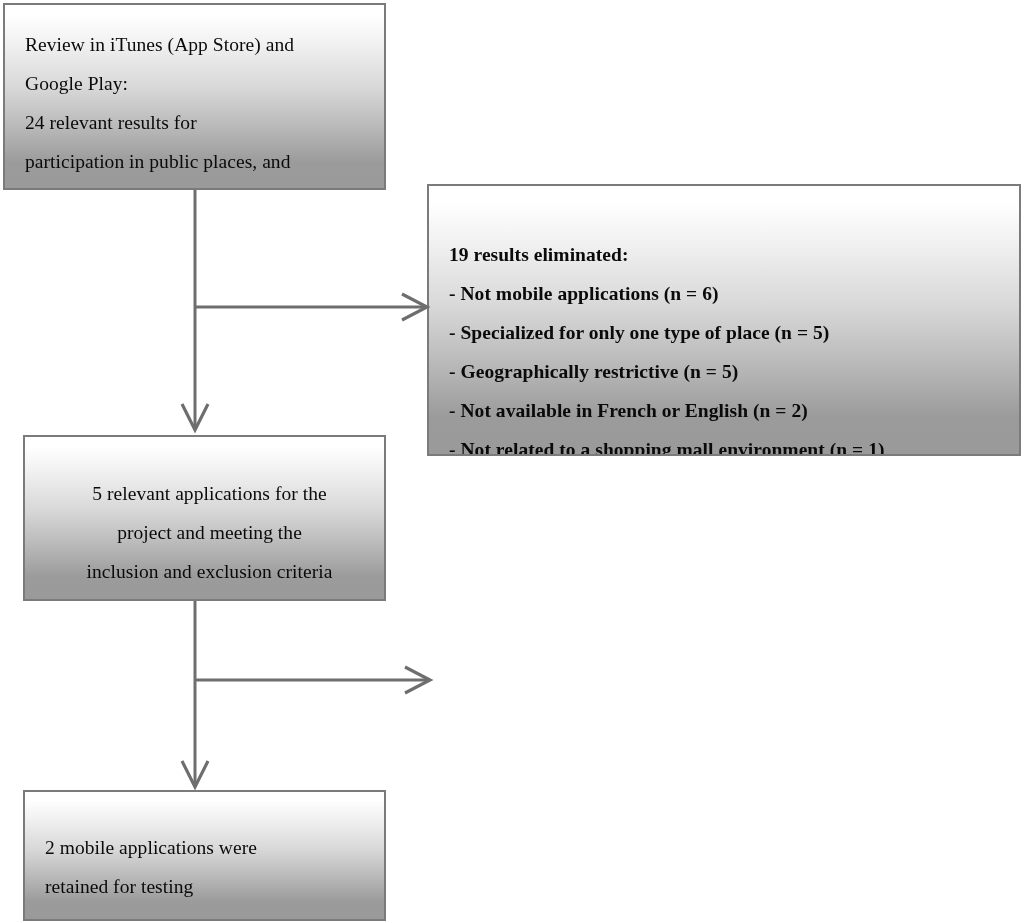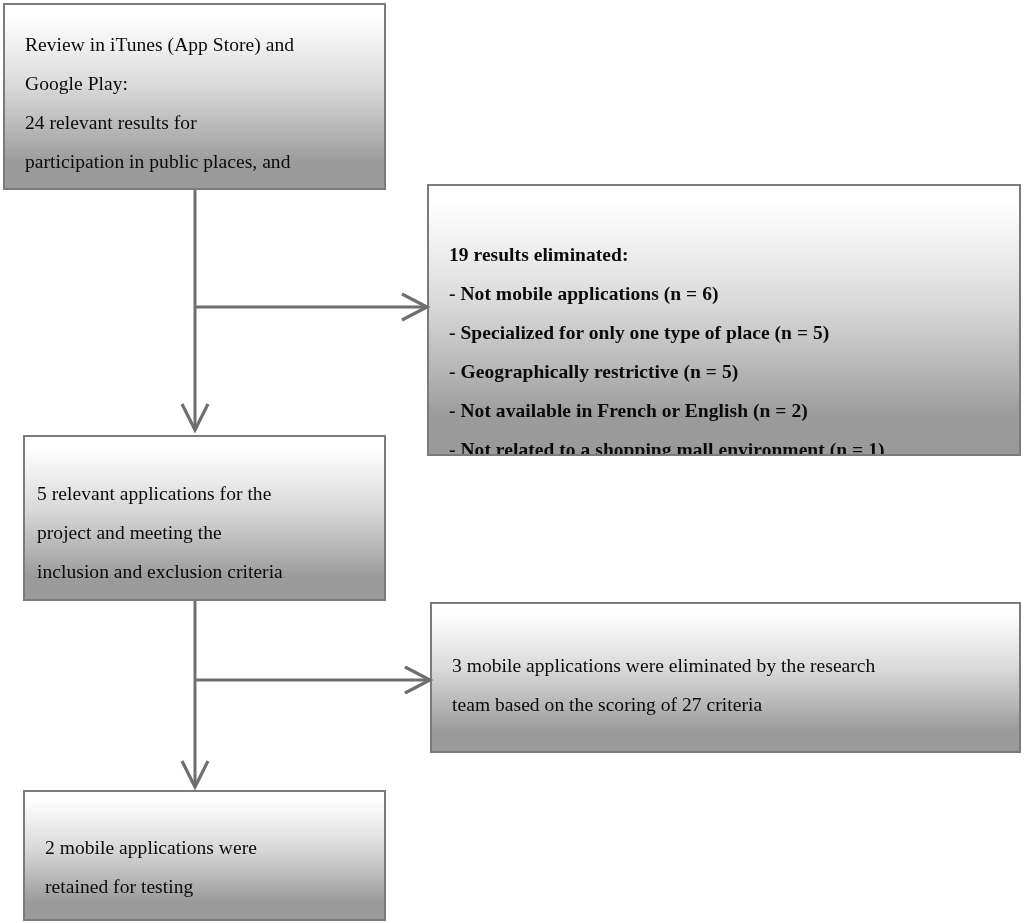--- a/index.html
+++ b/index.html
@@ -35,21 +35,21 @@
   }
 
   
   #box-review      { left: 3px;   top: 3px;   width: 383px;  height: 187px; }
   #box-review .box-text      { top: 20px; left: 20px; }
 
   #box-eliminated  { left: 427px; top: 184px; width: 594px;  height: 272px; font-weight: bold; }
   #box-eliminated .box-text  { top: 49px; left: 20px; }
 
   #box-relevant    { left: 23px;  top: 435px; width: 363px;  height: 166px; }
-  #box-relevant .box-text    { top: 37px; left: 12px; }
+  #box-relevant .box-text    { top: 37px; left: 20px; text-align: center; }
 
   #box-team        { left: 430px; top: 602px; width: 591px;  height: 151px; }
   #box-team .box-text        { top: 42px; left: 20px; }
 
   #box-retained    { left: 23px;  top: 790px; width: 363px;  height: 131px; }
   #box-retained .box-text    { top: 36px; left: 20px; }
 
   
   .connector-layer {
     position: absolute;
@@ -90,24 +90,20 @@
 - Not available in French or English (n = 2)
 - Not related to a shopping mall environment (n = 1)</div>
   </div>
 
   <div class="flow-box" id="box-relevant">
     <div class="box-text">5 relevant applications for the
 project and meeting the
 inclusion and exclusion criteria</div>
   </div>
 
-  <div class="flow-box" id="box-team">
-    <div class="box-text">3 mobile applications were eliminated by the research
-team based on the scoring of 27 criteria</div>
-  </div>
 
   <div class="flow-box" id="box-retained">
     <div class="box-text">2 mobile applications were
 retained for testing</div>
   </div>
 
   <svg class="connector-layer" viewBox="0 0 1024 923" width="1024" height="923">
 
     <g>
       <line x1="195" y1="190" x2="195" y2="430"></line>

